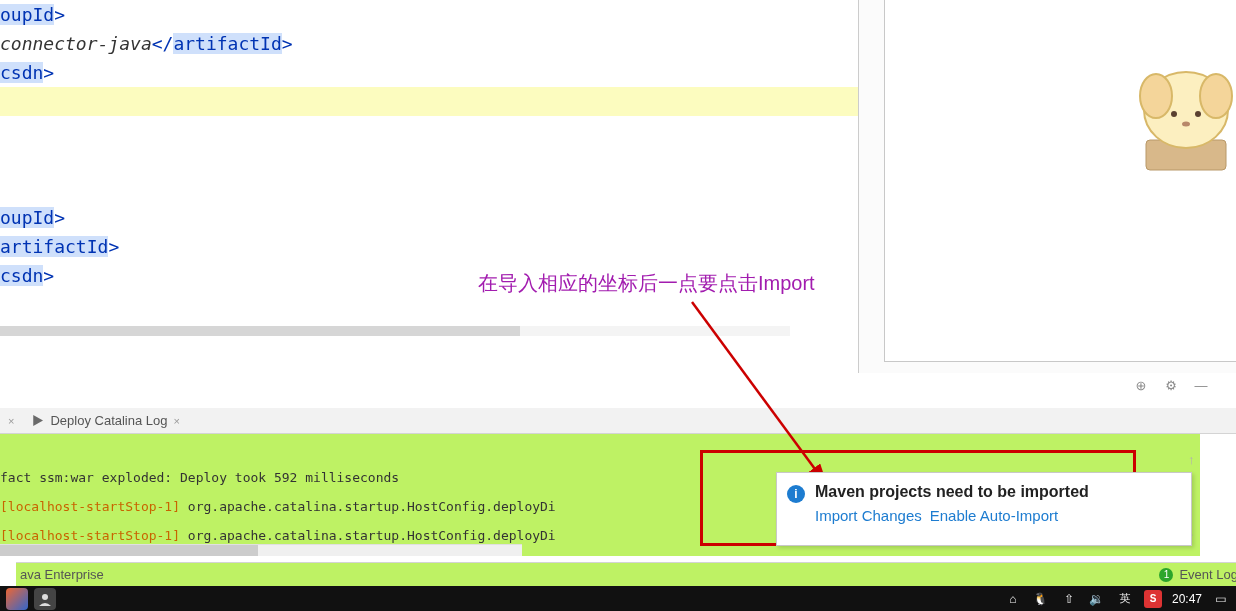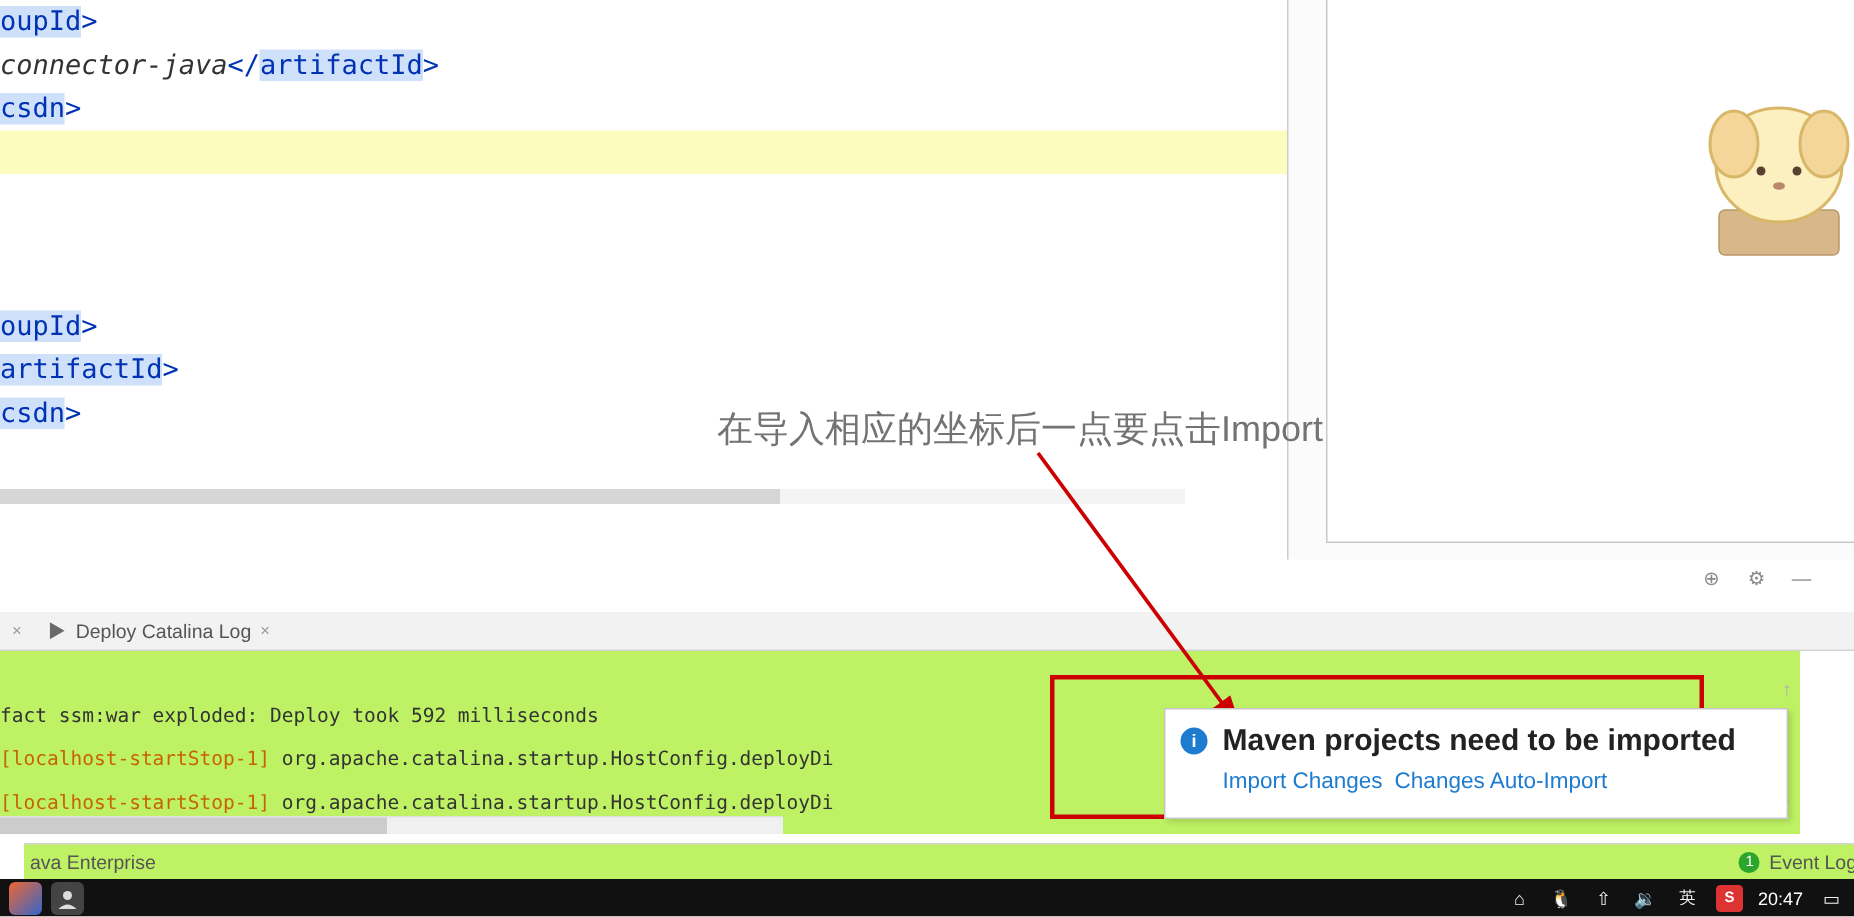--- a/index.html
+++ b/index.html
@@ -133,22 +133,22 @@
   right: 10px;
   top: 588px;
   font-size: 12px;
   color: #b5b5b5;
   opacity: 0.9;
 }
 .annotation {
   position: absolute;
   left: 478px;
   top: 270px;
-  font-size: 24px;
-  color: #737373;
+  font-size: 20px;
+  color: #a21caf;
   text-align: right;
 }
 .red-box {
   position: absolute;
   left: 700px;
   top: 450px;
   width: 436px;
   height: 96px;
   border: 3px solid #c00;
   pointer-events: none;
@@ -173,21 +173,21 @@
   padding: 10px;
 }
 .popup-icon {
   width: 18px; height: 18px; border-radius: 50%;
   background: #1d7cd0; color: #fff; font-weight: bold;
   display: flex; align-items: center; justify-content: center;
   font-size: 12px; margin-right: 10px; flex-shrink: 0;
   margin-top: 2px;
 }
 .popup-body { flex: 1; }
-.popup-title { font-weight: bold; font-size: 20px; color: #222; margin-bottom: 6px; }
+.popup-title { font-weight: bold; font-size: 16px; color: #222; margin-bottom: 6px; }
 .popup-links { display: flex; gap: 8px; }
 .popup-links a { color: #1d7cd0; text-decoration: none; font-size: 15px; cursor: pointer; }
 .up-icon, .down-icon {
   position: absolute; right: 30px; width: 18px; height: 18px;
   color: #b0b0b0;
 }
 .up-icon { top: 452px; }
 .down-icon { top: 524px; }
 .mascot {
   position: absolute;
@@ -291,21 +291,21 @@
 </svg>
 
 <div class="red-box"></div>
 
 <div class="popup">
   <div class="popup-icon">i</div>
   <div class="popup-body">
     <div class="popup-title">Maven projects need to be imported</div>
     <div class="popup-links">
       <a>Import Changes</a>
-      <a>Changes Auto-Import</a>
+      <a>Enable Auto-Import</a>
     </div>
   </div>
 </div>
 
 <div class="status-bar">
   <div class="status-left">ava Enterprise</div>
   <div class="status-right">
     <span class="circle-badge">1</span>
     <span>Event Log</span>
   </div>

